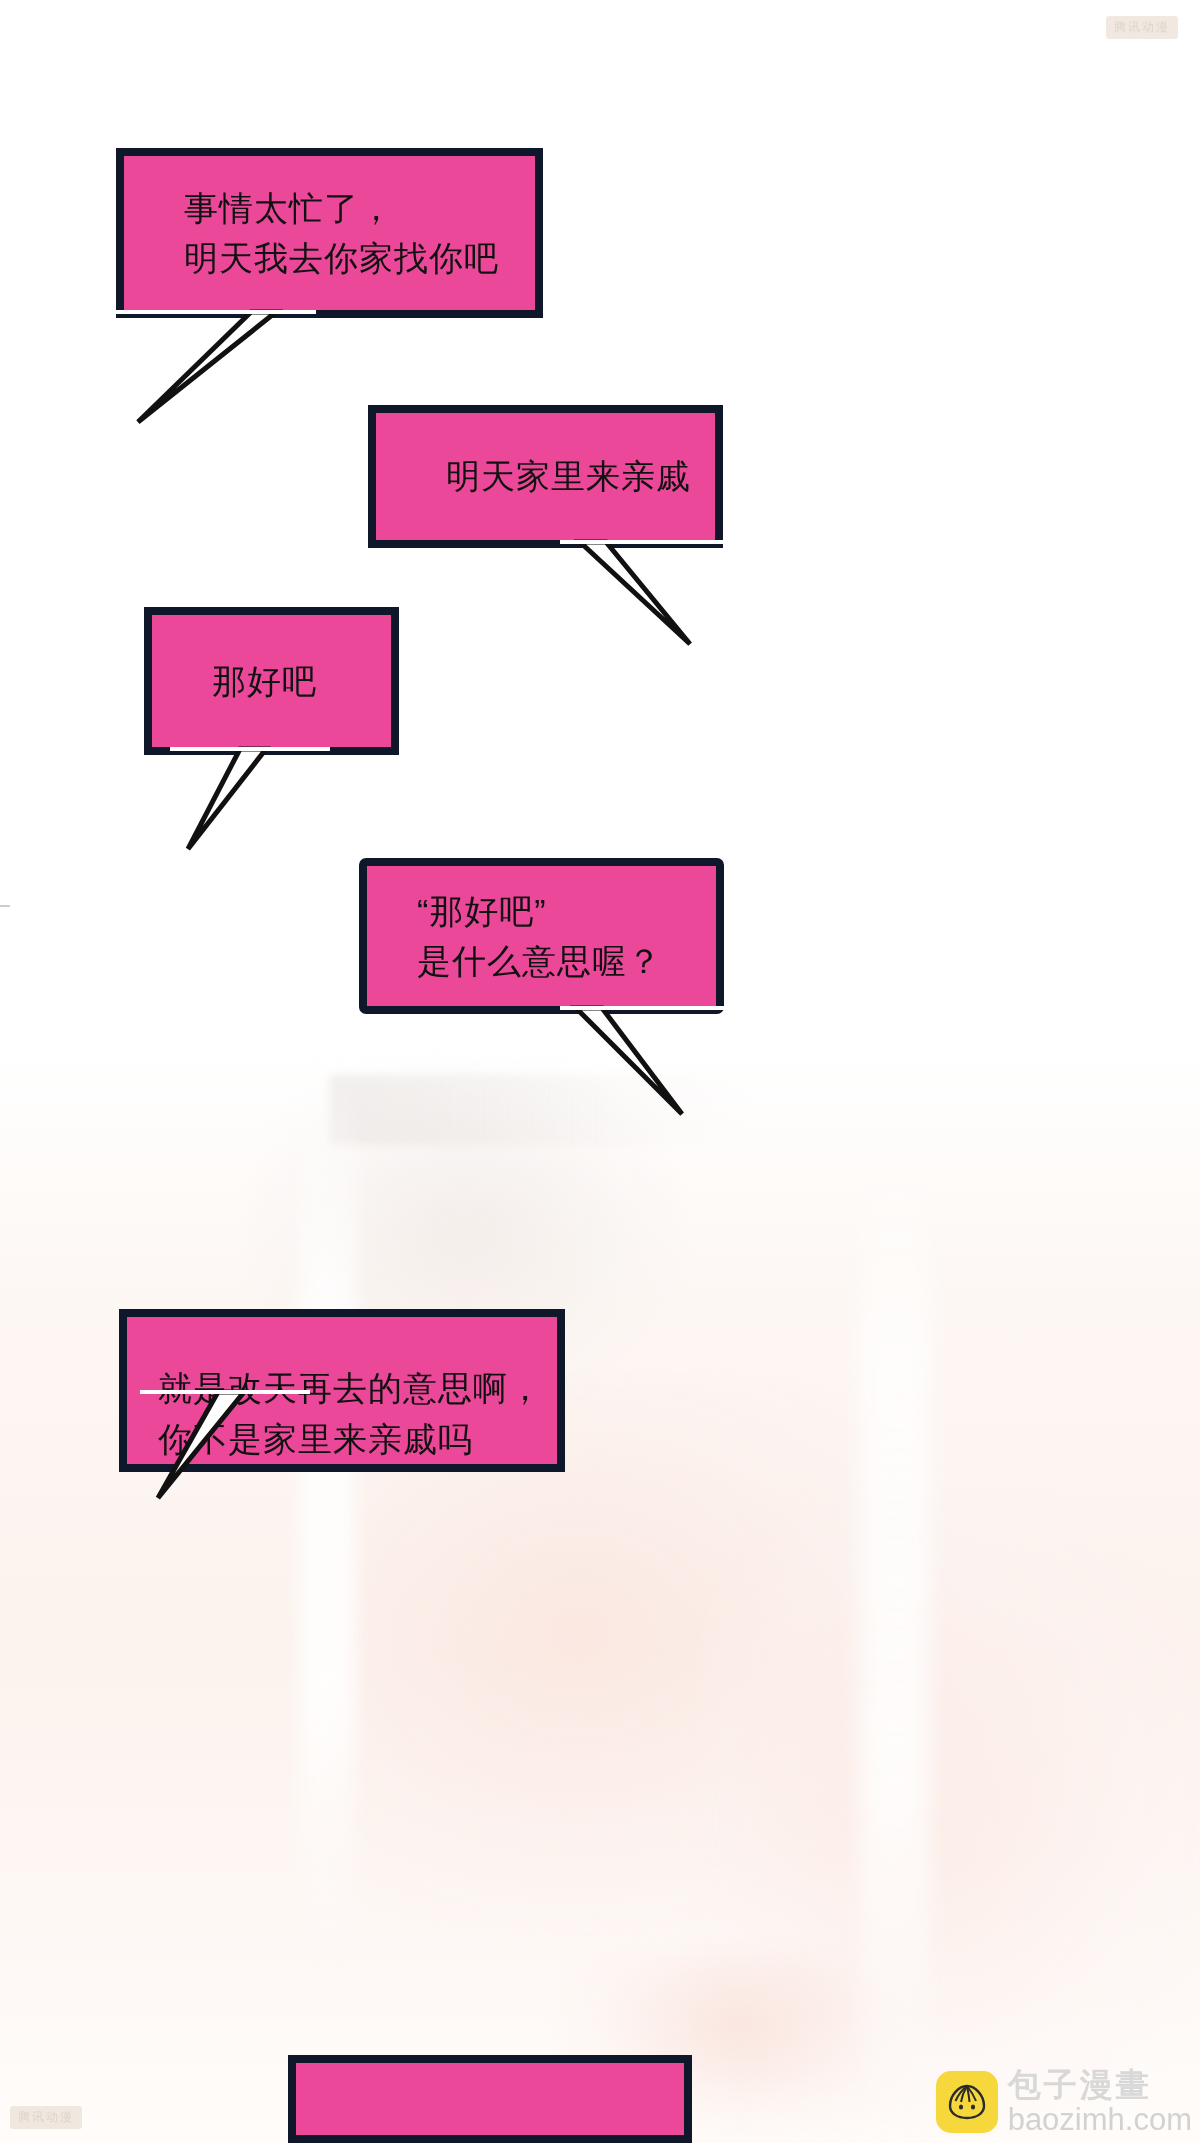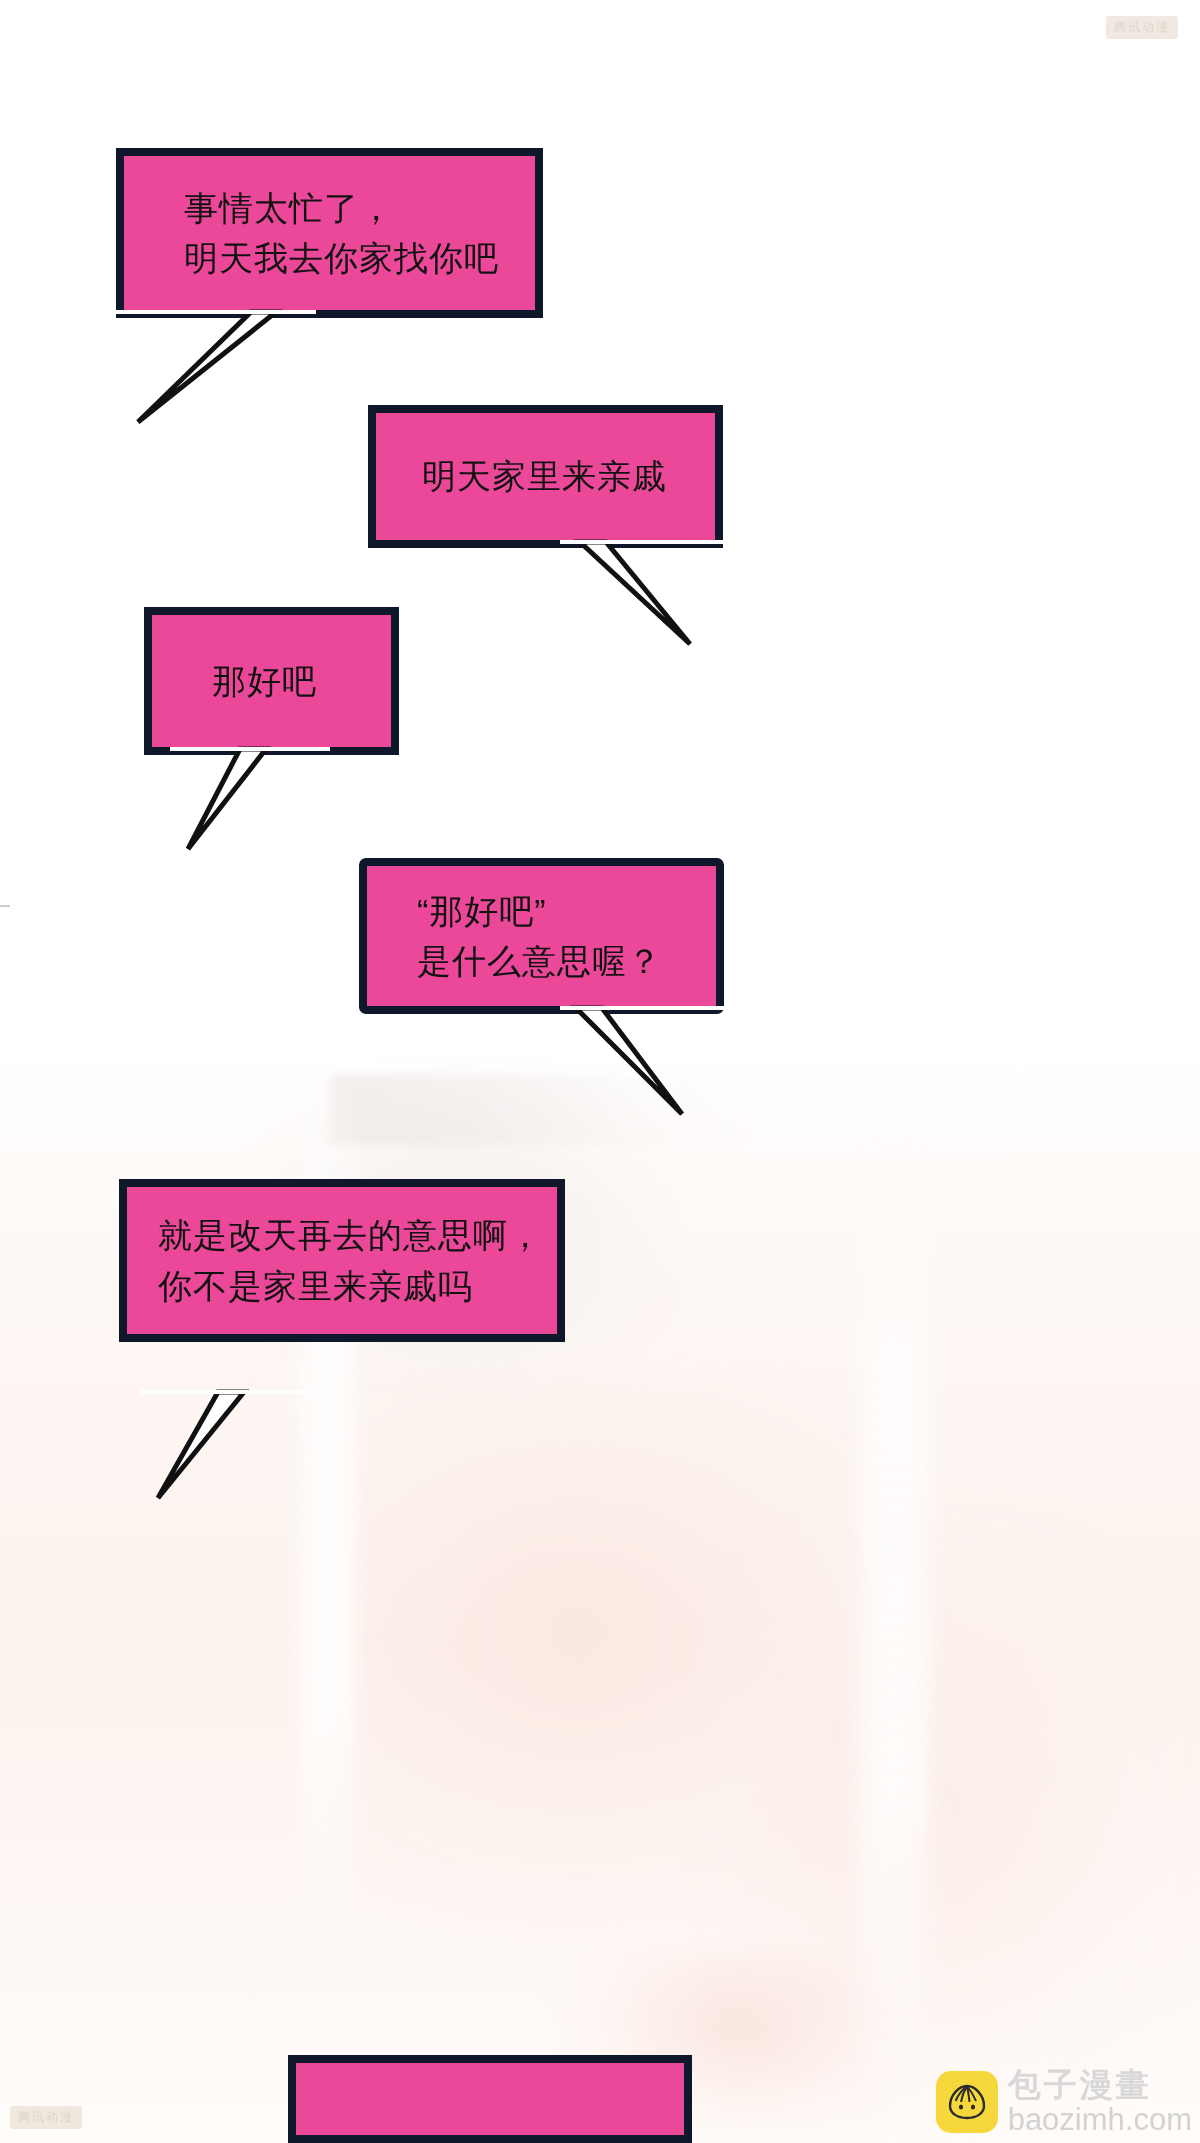--- a/index.html
+++ b/index.html
@@ -84,30 +84,30 @@
   .tail{
     position:absolute;
     z-index:6;
     overflow:visible;
   }
 
   
   #bubble-1{ left:116px;  top:148px;  width:427px; height:170px; padding-left:60px; }
   #tail-1  { left:116px;  top:310px;  width:200px; height:120px; }
 
-  #bubble-2{ left:368px;  top:405px;  width:355px; height:143px; padding-left:46px; }
+  #bubble-2{ left:368px;  top:405px;  width:355px; height:143px; padding-left:46px;justify-content:center; }
   #tail-2  { left:560px;  top:540px;  width:180px; height:110px; }
 
   #bubble-3{ left:144px;  top:607px;  width:255px; height:148px; padding-left:60px; }
   #tail-3  { left:170px;  top:747px;  width:160px; height:110px; }
 
   #bubble-4{ left:359px;  top:858px;  width:365px; height:156px; padding-left:50px;border-radius:7px; }
   #tail-4  { left:560px;  top:1006px; width:170px; height:115px; }
 
-  #bubble-5{ left:119px;  top:1179px; width:446px; height:163px; padding-left:31px; }
+  #bubble-5{ left:119px;  top:1309px; width:446px; height:163px; padding-left:31px;align-items:flex-end; }
   #tail-5  { left:140px;  top:1390px; width:170px; height:115px; }
 
   #bubble-6{ left:288px;  top:2055px; width:404px; height:88px;  padding-left:60px; align-items:flex-end; padding-bottom:2px;}
 
   
   .wm{position:absolute;pointer-events:none;z-index:9;}
   #wm-top{
     right:16px; top:14px;
     font-size:13px;
     letter-spacing:2px;

